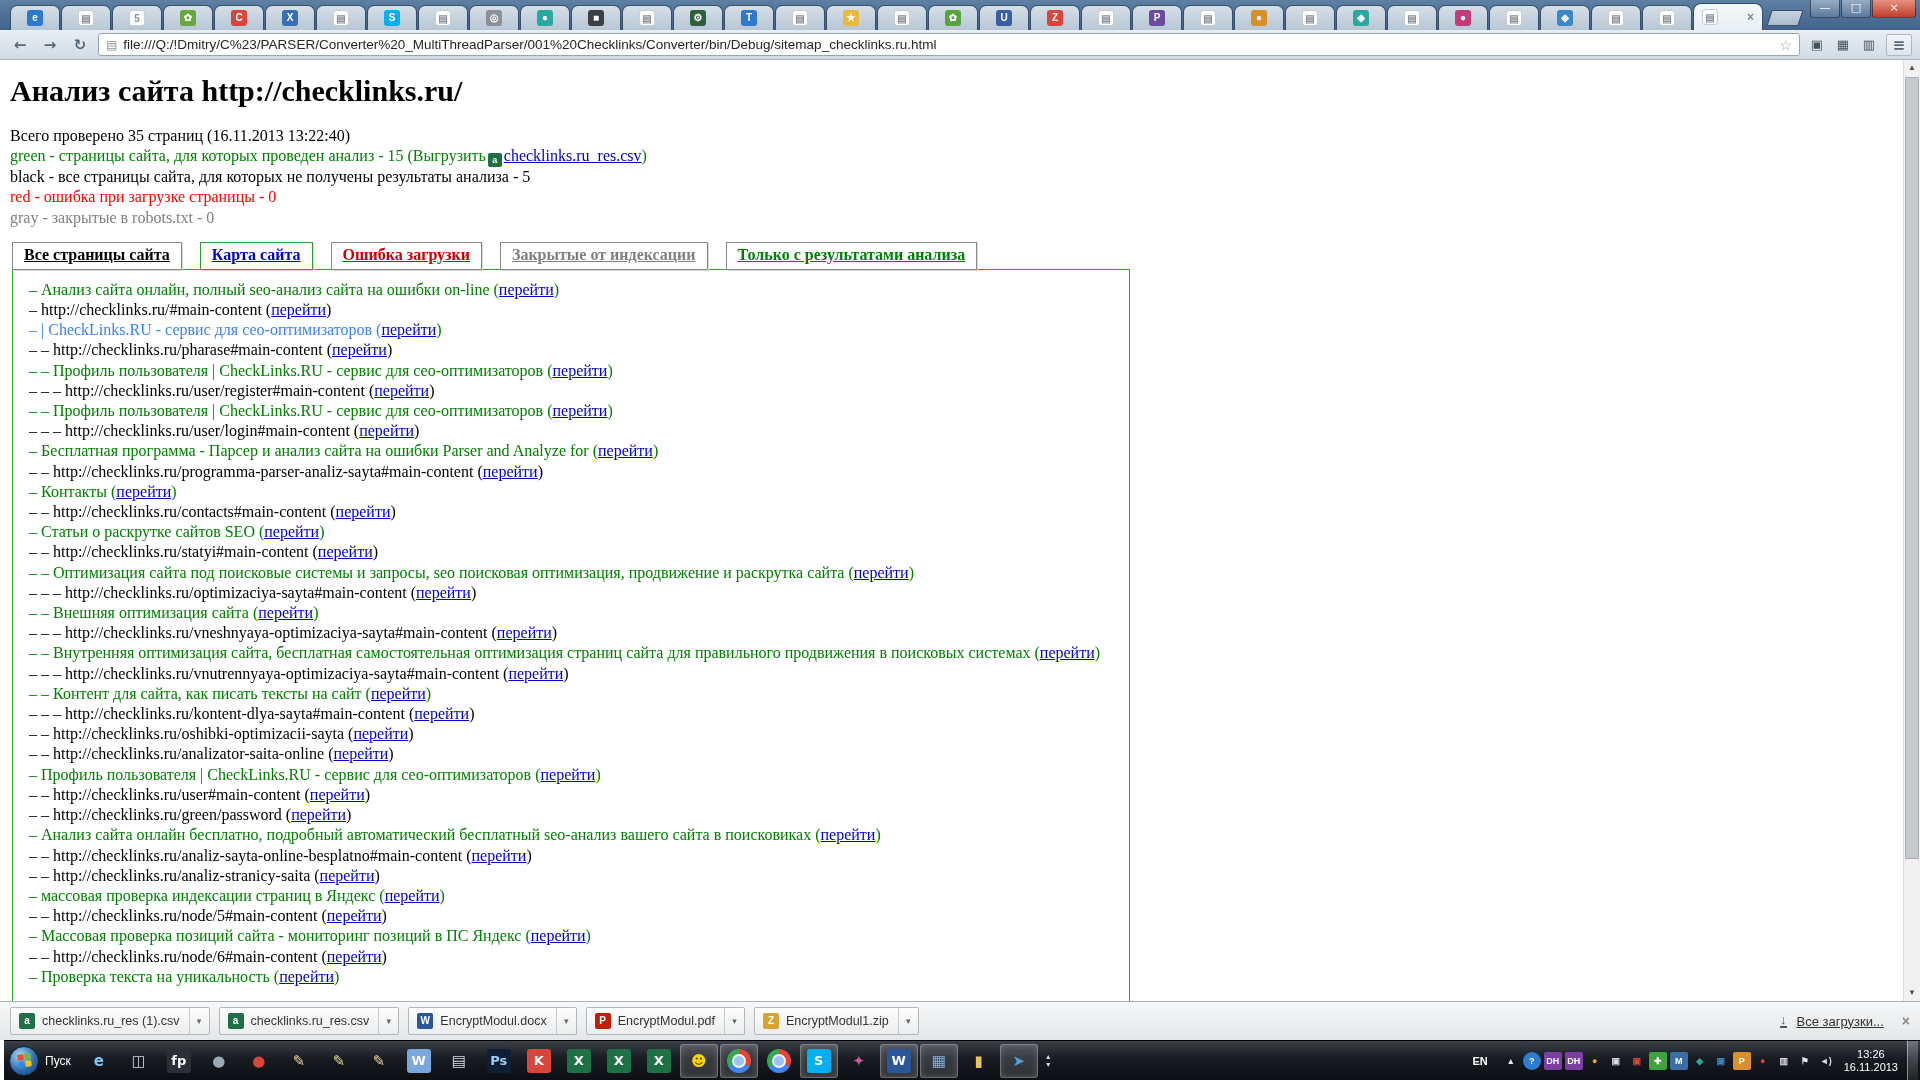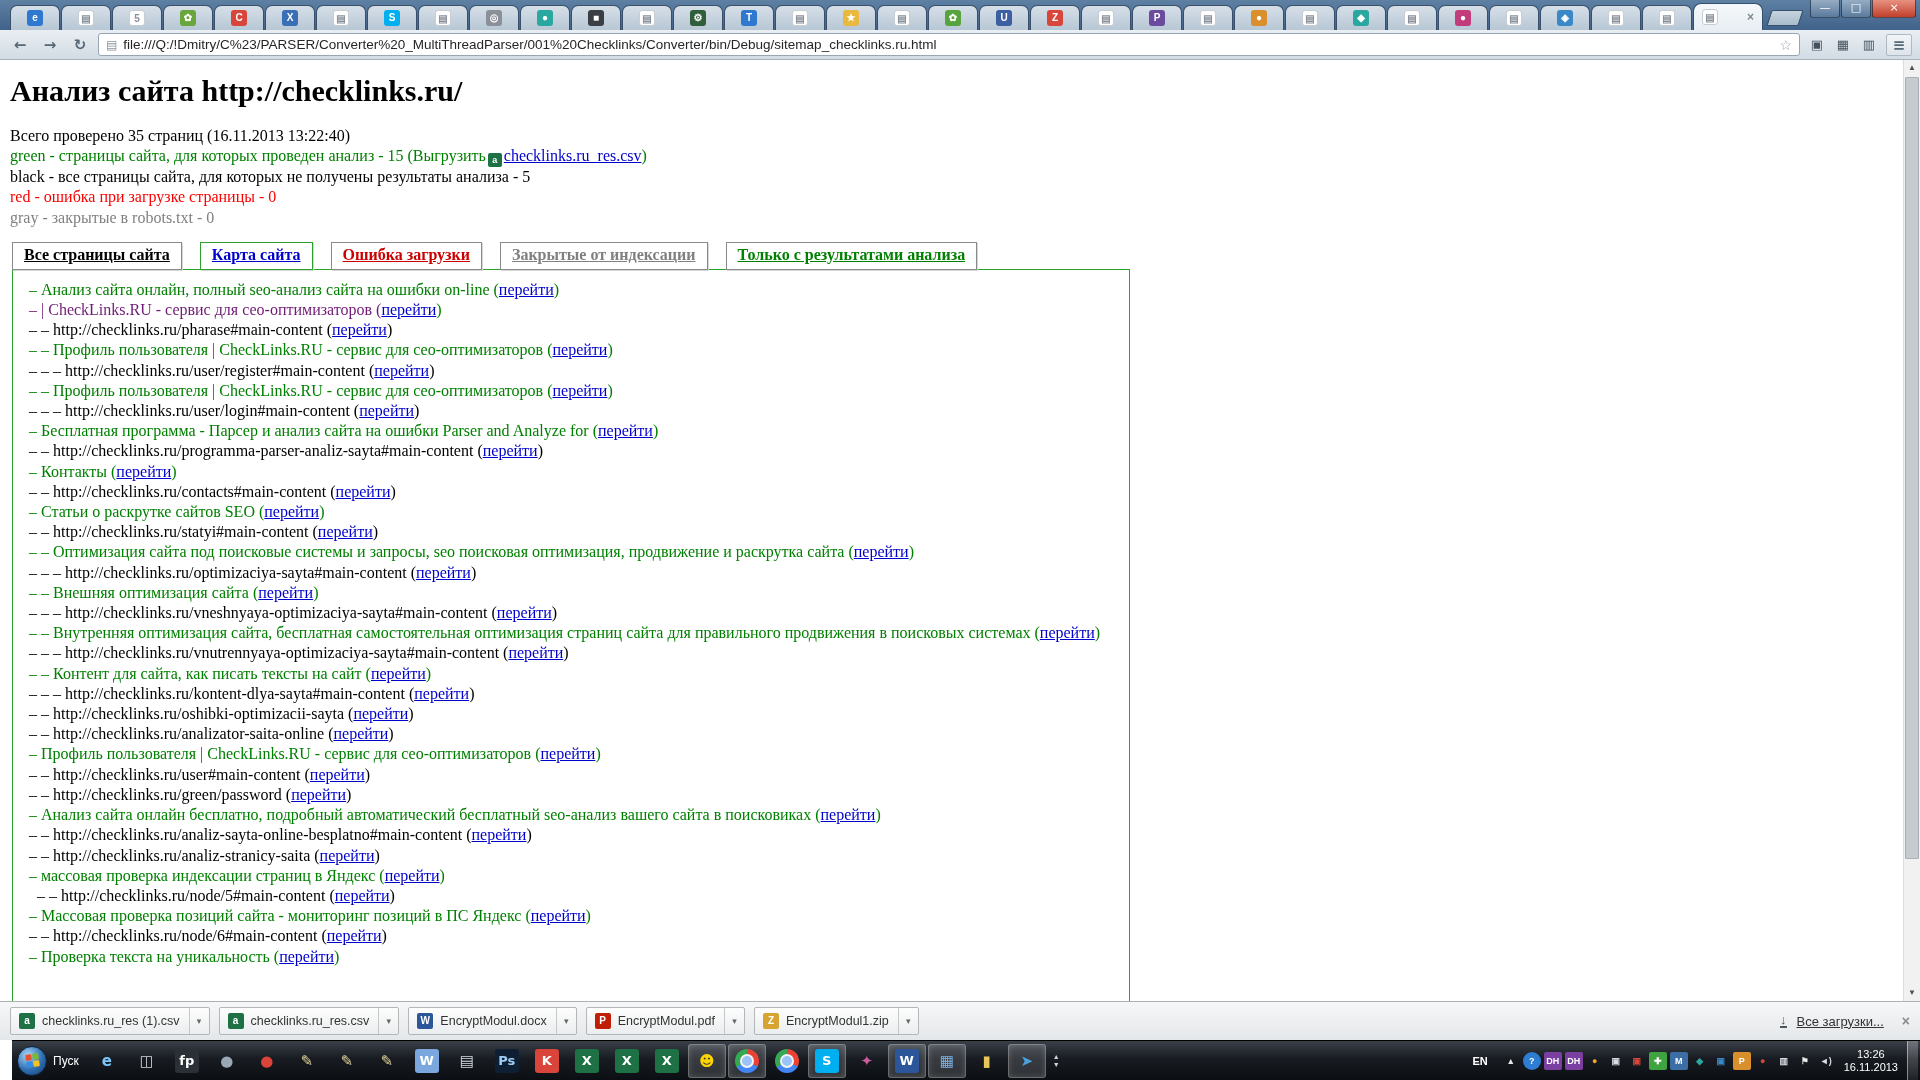--- a/index.html
+++ b/index.html
@@ -85,21 +85,21 @@
     font:bold 10px/16px "Liberation Sans",sans-serif; text-align:center; flex:none; }
   .dl-label { font-size:12.5px; color:#333; margin:0 9px 0 7px; white-space:nowrap; }
   .dl-chev { width:20px; align-self:stretch; border-left:1px solid #c5c8ca; color:#666;
     font-size:9px; display:flex; align-items:center; justify-content:center; }
   .dl-right { margin-left:auto; display:flex; align-items:center; gap:10px; }
   .dl-all-ico { color:#4a5560; font-size:13px; border-bottom:2px solid #4a5560; line-height:12px; }
   .dl-all { font-size:13px; color:#333; text-decoration:underline; white-space:nowrap; }
   .dl-close { color:#8a8a8a; font:bold 14px/14px "Liberation Sans",sans-serif; margin-left:8px; }
 
   
-  .taskbar { position:absolute; top:1040px; left:12px; right:0; height:40px;
+  .taskbar { position:absolute; top:1040px; left:4px; right:0; height:40px;
     background:linear-gradient(180deg,#3a4048,#181c22 45%,#0b0e12);
     display:flex; align-items:center; border-top:1px solid #000; }
   .orb { width:30px; height:30px; border-radius:50%; margin-left:5px; flex:none;
     background:radial-gradient(circle at 35% 30%, #a8d8f8, #2f6daf 55%, #143d6d);
     border:1px solid #0c2340; display:flex; align-items:center; justify-content:center; }
   .orb-flag { width:13px; height:13px; display:grid; grid-template-columns:1fr 1fr; gap:1px; transform:rotate(-8deg); }
   .orb-flag span { border-radius:1px; }
   .start-label { color:#fff; font-size:12px; margin:0 8px 0 6px; }
   .tb-icons { display:flex; align-items:center; height:100%; }
   .tb-ico { width:38px; height:34px; display:flex; align-items:center; justify-content:center; flex:none;
@@ -272,21 +272,22 @@
       <div class="report-tabs" id="report-tabs">
           <div class="ptab"><span class="ptab-label" style="color: rgb(0, 0, 0);">Все страницы сайта</span></div>
           <div class="ptab active"><span class="ptab-label" style="color: rgb(0, 0, 204);">Карта сайта</span></div>
           <div class="ptab"><span class="ptab-label" style="color: rgb(204, 0, 0);">Ошибка загрузки</span></div>
           <div class="ptab"><span class="ptab-label" style="color: rgb(128, 128, 128);">Закрытые от индексации</span></div>
           <div class="ptab"><span class="ptab-label" style="color: rgb(0, 128, 0);">Только с результатами анализа</span></div>
         </div>
       <div class="sitemap-box">
         <div id="sitemap-tree">
             <div class="tree-row"><span style="color: rgb(0, 128, 0);">– Анализ сайта онлайн, полный seo-анализ сайта на ошибки on-line (</span><a class="weblink">перейти</a><span style="color: rgb(0, 128, 0);">)</span></div>
-            <div class="tree-row"><span style="color: #701a75; margin-top: 20px;">– | CheckLinks.RU - сервис для сео-оптимизаторов (</span><a class="weblink">перейти</a><span style="color: rgb(0, 128, 0);">)</span></div>
+            <div class="tree-row"><span style="color: rgb(0, 0, 0);">– http://checklinks.ru/#main-content (</span><a class="weblink">перейти</a><span style="color: rgb(0, 0, 0);">)</span></div>
+            <div class="tree-row"><span style="color: #3b82f6; margin-top: 20px;">– | CheckLinks.RU - сервис для сео-оптимизаторов (</span><a class="weblink">перейти</a><span style="color: rgb(0, 128, 0);">)</span></div>
             <div class="tree-row"><span style="color: rgb(0, 0, 0);">– – http://checklinks.ru/pharase#main-content (</span><a class="weblink">перейти</a><span style="color: rgb(0, 0, 0);">)</span></div>
             <div class="tree-row"><span style="color: rgb(0, 128, 0);">– – Профиль пользователя | CheckLinks.RU - сервис для сео-оптимизаторов (</span><a class="weblink">перейти</a><span style="color: rgb(0, 128, 0);">)</span></div>
             <div class="tree-row"><span style="color: rgb(0, 0, 0);">– – – http://checklinks.ru/user/register#main-content (</span><a class="weblink">перейти</a><span style="color: rgb(0, 0, 0);">)</span></div>
             <div class="tree-row"><span style="color: rgb(0, 128, 0);">– – Профиль пользователя | CheckLinks.RU - сервис для сео-оптимизаторов (</span><a class="weblink">перейти</a><span style="color: rgb(0, 128, 0);">)</span></div>
             <div class="tree-row"><span style="color: rgb(0, 0, 0);">– – – http://checklinks.ru/user/login#main-content (</span><a class="weblink">перейти</a><span style="color: rgb(0, 0, 0);">)</span></div>
             <div class="tree-row"><span style="color: rgb(0, 128, 0);">– Бесплатная программа - Парсер и анализ сайта на ошибки Parser and Analyze for (</span><a class="weblink">перейти</a><span style="color: rgb(0, 128, 0);">)</span></div>
             <div class="tree-row"><span style="color: rgb(0, 0, 0);">– – http://checklinks.ru/programma-parser-analiz-sayta#main-content (</span><a class="weblink">перейти</a><span style="color: rgb(0, 0, 0);">)</span></div>
             <div class="tree-row"><span style="color: rgb(0, 128, 0);">– Контакты (</span><a class="weblink">перейти</a><span style="color: rgb(0, 128, 0);">)</span></div>
             <div class="tree-row"><span style="color: rgb(0, 0, 0);">– – http://checklinks.ru/contacts#main-content (</span><a class="weblink">перейти</a><span style="color: rgb(0, 0, 0);">)</span></div>
             <div class="tree-row"><span style="color: rgb(0, 128, 0);">– Статьи о раскрутке сайтов SEO (</span><a class="weblink">перейти</a><span style="color: rgb(0, 128, 0);">)</span></div>
@@ -301,21 +302,21 @@
             <div class="tree-row"><span style="color: rgb(0, 0, 0);">– – – http://checklinks.ru/kontent-dlya-sayta#main-content (</span><a class="weblink">перейти</a><span style="color: rgb(0, 0, 0);">)</span></div>
             <div class="tree-row"><span style="color: rgb(0, 0, 0);">– – http://checklinks.ru/oshibki-optimizacii-sayta (</span><a class="weblink">перейти</a><span style="color: rgb(0, 0, 0);">)</span></div>
             <div class="tree-row"><span style="color: rgb(0, 0, 0);">– – http://checklinks.ru/analizator-saita-online (</span><a class="weblink">перейти</a><span style="color: rgb(0, 0, 0);">)</span></div>
             <div class="tree-row"><span style="color: rgb(0, 128, 0);">– Профиль пользователя | CheckLinks.RU - сервис для сео-оптимизаторов (</span><a class="weblink">перейти</a><span style="color: rgb(0, 128, 0);">)</span></div>
             <div class="tree-row"><span style="color: rgb(0, 0, 0);">– – http://checklinks.ru/user#main-content (</span><a class="weblink">перейти</a><span style="color: rgb(0, 0, 0);">)</span></div>
             <div class="tree-row"><span style="color: rgb(0, 0, 0);">– – http://checklinks.ru/green/password (</span><a class="weblink">перейти</a><span style="color: rgb(0, 0, 0);">)</span></div>
             <div class="tree-row"><span style="color: rgb(0, 128, 0);">– Анализ сайта онлайн бесплатно, подробный автоматический бесплатный seo-анализ вашего сайта в поисковиках (</span><a class="weblink">перейти</a><span style="color: rgb(0, 128, 0);">)</span></div>
             <div class="tree-row"><span style="color: rgb(0, 0, 0);">– – http://checklinks.ru/analiz-sayta-online-besplatno#main-content (</span><a class="weblink">перейти</a><span style="color: rgb(0, 0, 0);">)</span></div>
             <div class="tree-row"><span style="color: rgb(0, 0, 0);">– – http://checklinks.ru/analiz-stranicy-saita (</span><a class="weblink">перейти</a><span style="color: rgb(0, 0, 0);">)</span></div>
             <div class="tree-row"><span style="color: rgb(0, 128, 0);">– массовая проверка индексации страниц в Яндекс (</span><a class="weblink">перейти</a><span style="color: rgb(0, 128, 0);">)</span></div>
-            <div class="tree-row"><span style="color: rgb(0, 0, 0); margin-left: 8px;">– – http://checklinks.ru/node/5#main-content (</span><a class="weblink">перейти</a><span style="color: rgb(0, 0, 0);">)</span></div>
+            <div class="tree-row"><span style="color: rgb(0, 0, 0);">– – http://checklinks.ru/node/5#main-content (</span><a class="weblink">перейти</a><span style="color: rgb(0, 0, 0);">)</span></div>
             <div class="tree-row"><span style="color: rgb(0, 128, 0);">– Массовая проверка позиций сайта - мониторинг позиций в ПС Яндекс (</span><a class="weblink">перейти</a><span style="color: rgb(0, 128, 0);">)</span></div>
             <div class="tree-row"><span style="color: rgb(0, 0, 0);">– – http://checklinks.ru/node/6#main-content (</span><a class="weblink">перейти</a><span style="color: rgb(0, 0, 0);">)</span></div>
             <div class="tree-row"><span style="color: rgb(0, 128, 0);">– Проверка текста на уникальность (</span><a class="weblink">перейти</a><span style="color: rgb(0, 128, 0);">)</span></div>
           </div>
       </div>
     </div>
   </div>
 
   <div class="scrollbar">
     <div class="sb-arrow up">▲</div>

